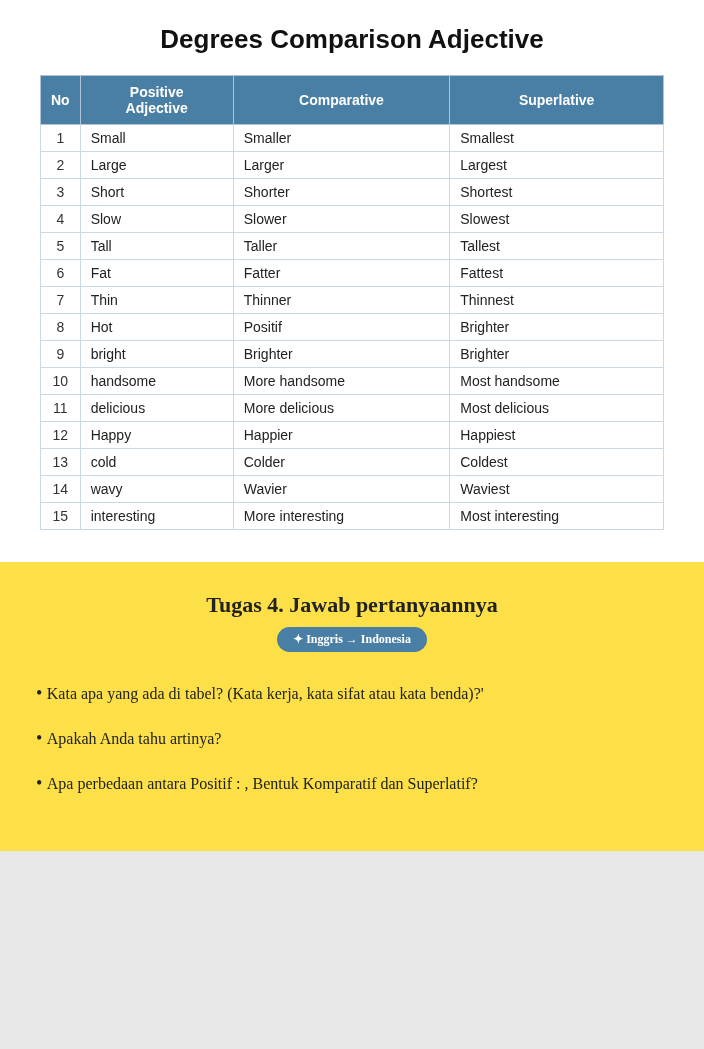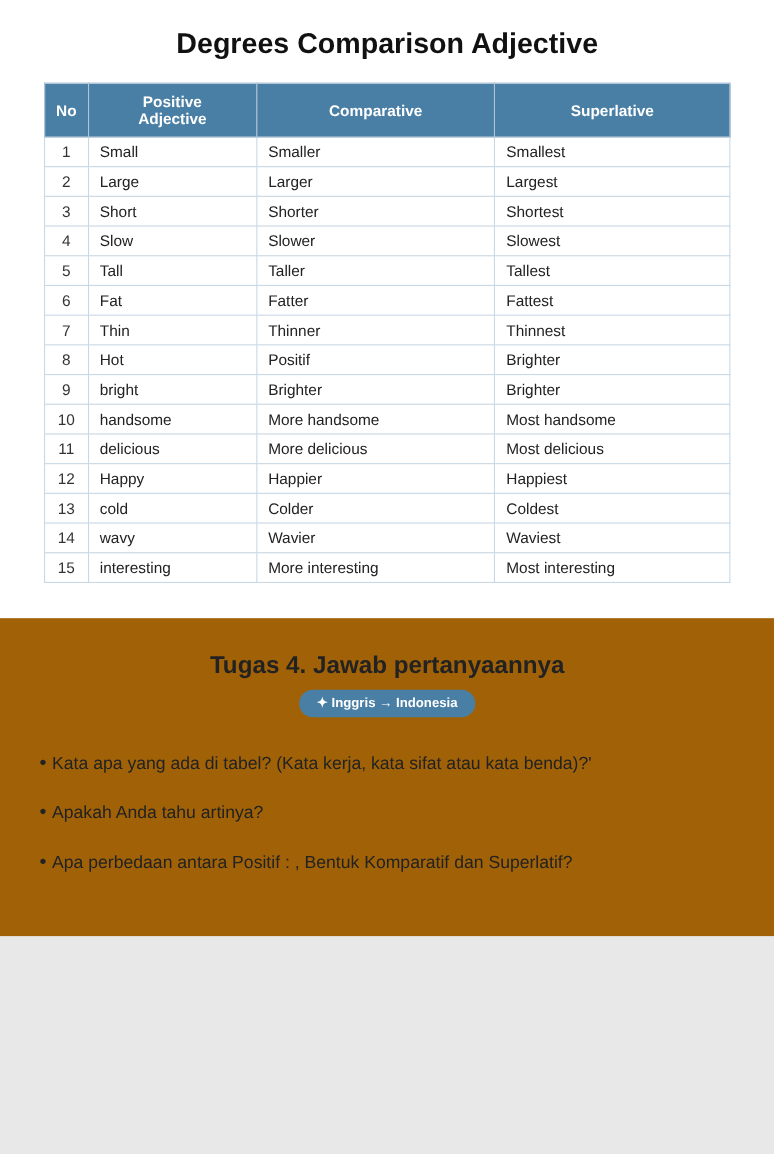--- a/index.html
+++ b/index.html
@@ -59,22 +59,23 @@
       vertical-align: top;
     }
 
     .adj-table tbody td.no-cell {
       text-align: center;
       color: #333;
     }
 
     
     .bottom-section {
-      background: #a16207;
+      background: #fde047;
       padding: 28px 32px 36px 32px;
+      font-family: Liberation Serif, serif;
     }
 
     .task-title {
       text-align: center;
       font-size: 22px;
       font-weight: 600;
       color: #222;
       line-height: 1.4;
       margin-bottom: 28px;
     }

